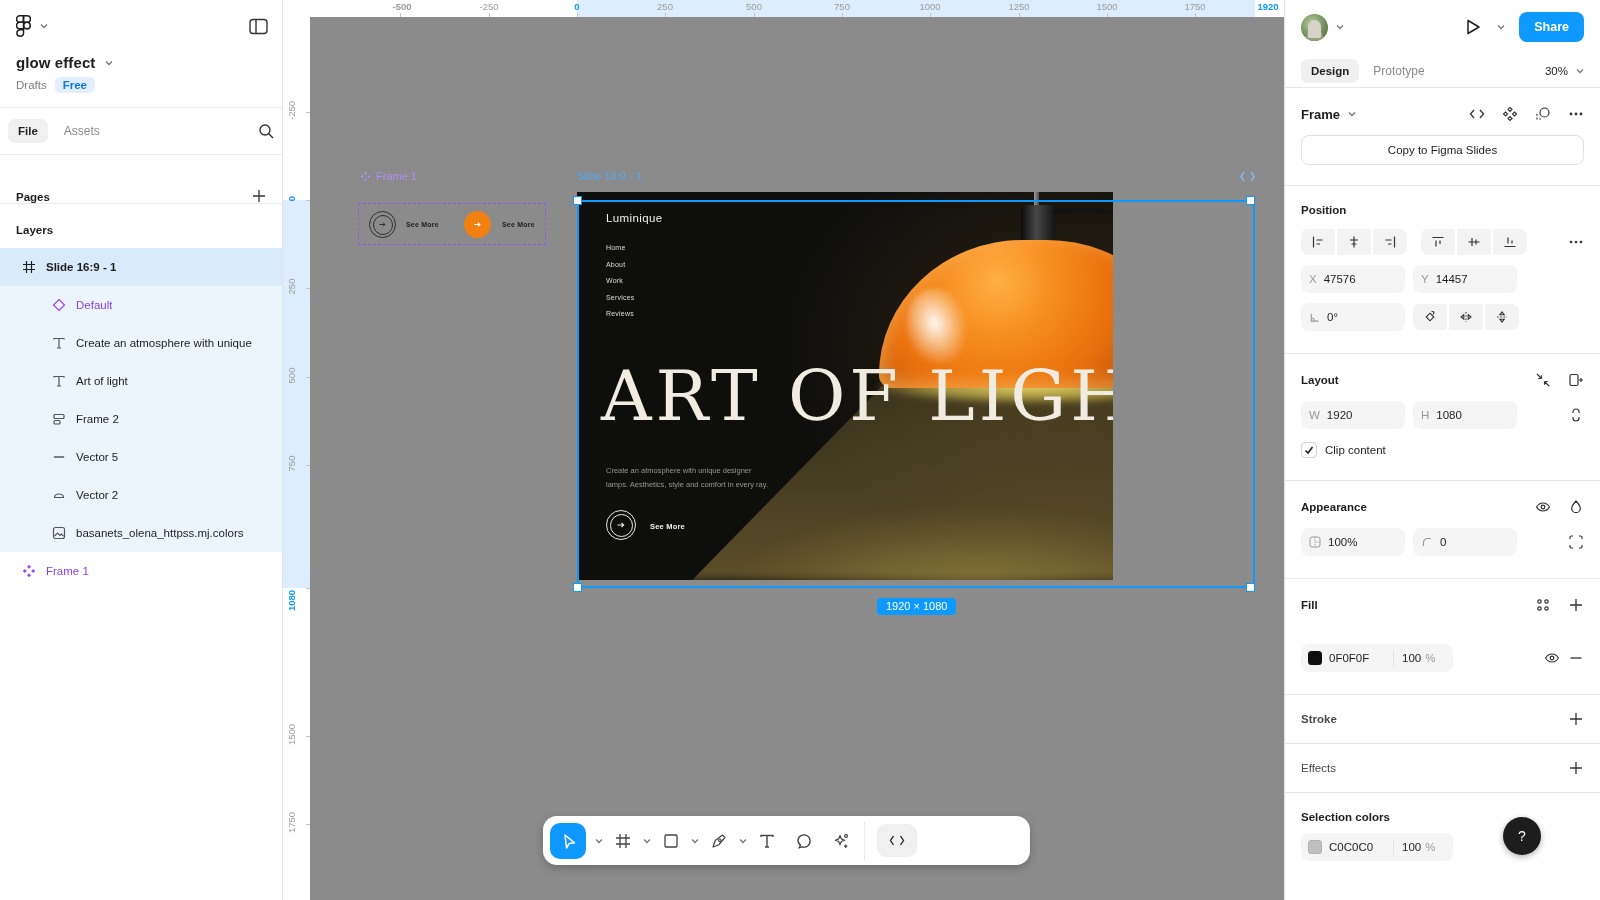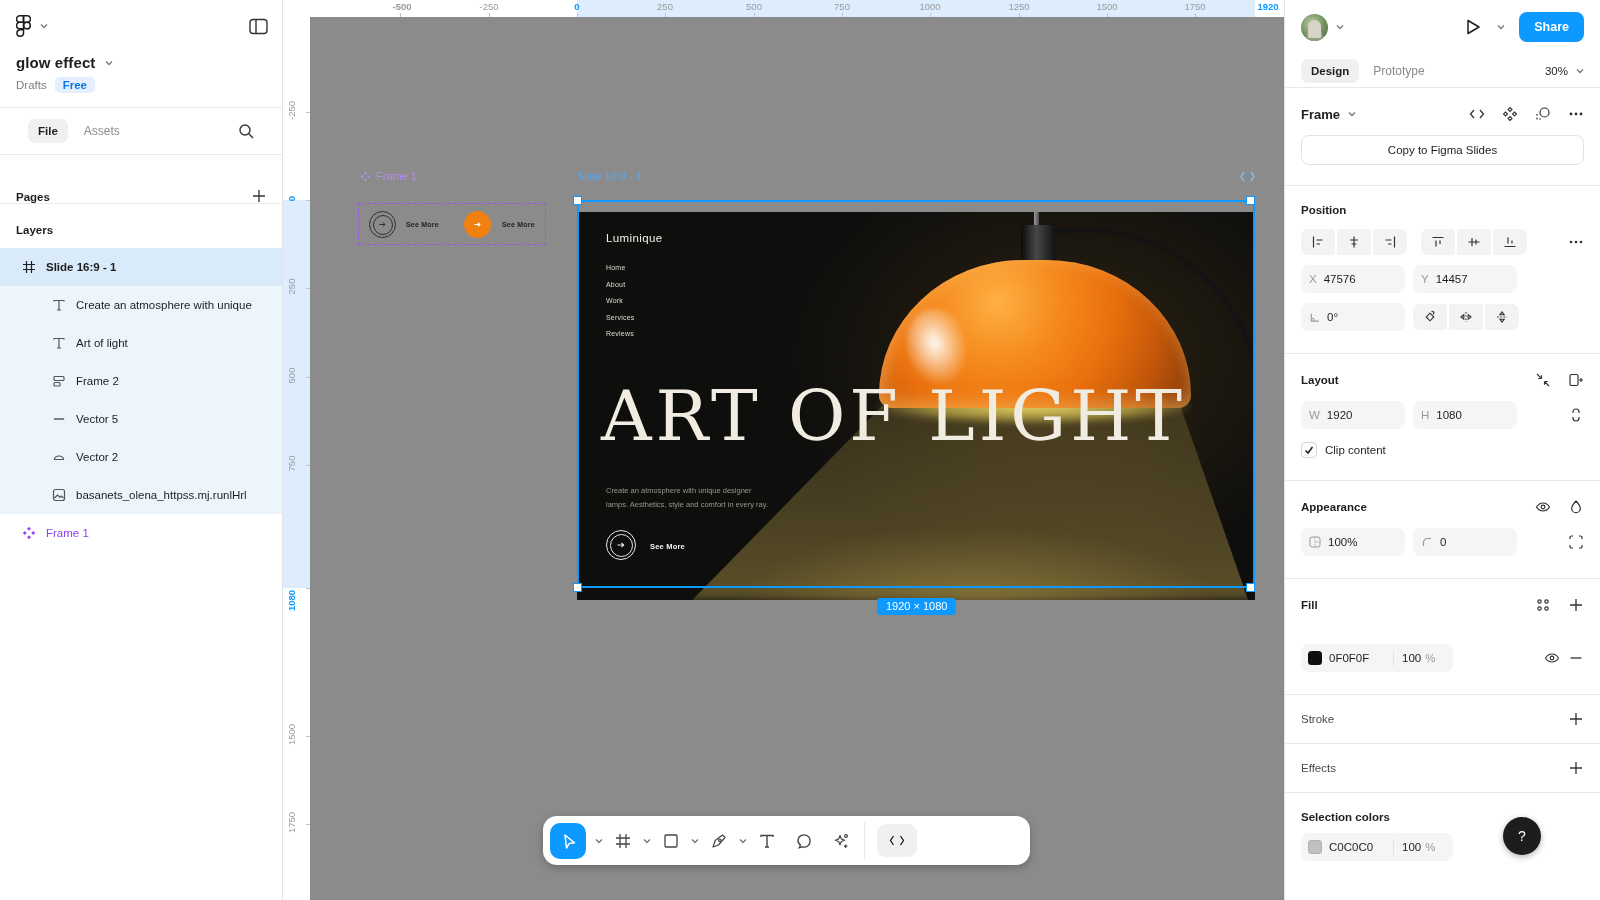--- a/index.html
+++ b/index.html
@@ -13,21 +13,21 @@
   .grow { flex:1; }
 
   
   #left { position:absolute; left:0; top:0; width:283px; height:900px; background:#fff;
     border-right:1px solid #e3e3e3; z-index:20; }
   #lrow1 { height:52px; display:flex; align-items:center; justify-content:space-between; padding:0 14px 0 16px; }
   #filename { font-size:15px; font-weight:700; letter-spacing:.1px; display:flex; align-items:center; gap:10px; padding:2px 16px 6px; }
   #locrow { display:flex; align-items:center; gap:8px; padding:0 16px 14px; font-size:11.5px; color:#7d7d7d; }
   .badge-free { background:#e3efff; color:#0d77e8; font-weight:600; padding:2px 8px; border-radius:5px; font-size:11.5px; }
   .divider { height:1px; background:#ececec; }
-  #tabsrow { height:46px; display:flex; align-items:center; gap:6px; padding:0 28px; }
+  #tabsrow { height:46px; display:flex; align-items:center; gap:6px; padding:0 8px; }
   .tab-pill { font-size:11.5px; font-weight:700; padding:6px 10px; border-radius:7px; background:#f0f0f0; }
   .tab-plain { font-size:12px; color:#8a8a8a; padding:6px 10px; }
   #pagesrow { height:48px; display:flex; align-items:flex-end; justify-content:space-between; padding:0 16px; }
   .sec-label { font-size:11.5px; font-weight:700; color:#1e1e1e; }
   #layershdr { padding:16px 16px 10px; }
   .layer-row { height:38px; display:flex; align-items:center; gap:10px; font-size:11.5px; padding-left:22px; }
   .layer-row .lname { white-space:nowrap; overflow:hidden; }
   .lr-sel { background:#d9eafb; font-weight:700; }
   .lr-child { background:#edf5fc; padding-left:52px; }
   .purple { color:#8a3ff0; }
@@ -53,21 +53,21 @@
   #frame1 { position:absolute; left:75px; top:203px; width:188px; height:42px;
     border:1px dashed rgba(151,71,255,.75); }
   .ring-btn { position:absolute; width:27px; height:27px; border:1.5px solid #2e2e2e; border-radius:50%;
     display:flex; align-items:center; justify-content:center; }
   .ring-btn::before { content:""; position:absolute; inset:2.5px; border:1px solid #2e2e2e; border-radius:50%; }
   .orange-btn { position:absolute; width:27px; height:27px; border-radius:50%; background:#f28011;
     display:flex; align-items:center; justify-content:center; }
   .cta-label { position:absolute; font-size:7px; font-weight:700; color:#1f1f1f; letter-spacing:.2px; }
 
   
-  #slide { position:absolute; left:294px; top:212px; width:678px; height:388px; background:#0e0e0d;
+  #slide { position:absolute; left:294px; top:192px; width:536px; height:388px; background:#0e0e0d;
     overflow:hidden; }
   #slide-sel { position:absolute; left:294px; top:200px; width:678px; height:388px;
     border:2px solid #0d99ff; pointer-events:none; z-index:6; }
   .handle { position:absolute; width:9px; height:9px; background:#fff; border:1.5px solid #0d99ff; z-index:7; }
   #size-badge { position:absolute; left:594px; top:598px; background:#0d99ff; color:#fff; font-size:11px;
     padding:2px 9px 3px; border-radius:4px; z-index:7; }
 
   
   .wallglow { position:absolute; left:180px; top:-40px; width:560px; height:420px;
     background:radial-gradient(ellipse at 55% 45%, rgba(95,70,25,.38), rgba(0,0,0,0) 65%); }
@@ -212,20 +212,26 @@
   </div>
   <div class="divider"></div>
   <div id="layershdr"><span class="sec-label">Layers</span></div>
 
   <div class="layer-row lr-sel">
     <svg class="ic14" style="color:#1e1e1e" viewBox="0 0 14 14" fill="none" stroke="currentColor" stroke-width="1.2">
         <path d="M4.5 1v12M9.5 1v12M1 4.5h12M1 9.5h12"></path>
       </svg>
     <span class="lname">Slide 16:9 - 1</span>
   </div>
+  <div class="layer-row lr-child purple">
+    <svg class="ic14" viewBox="0 0 14 14" fill="none" stroke="currentColor" stroke-width="1.2">
+        <path d="M7 1.5L12.5 7 7 12.5 1.5 7z"></path>
+      </svg>
+    <span class="lname">Default</span>
+  </div>
   <div class="layer-row lr-child">
     <svg class="ic14" viewBox="0 0 14 14" fill="none" stroke="currentColor" stroke-width="1.2">
         <path d="M2 3.5V2.5h10v1M7 2.5V12M5 12h4"></path>
       </svg>
     <span class="lname">Create an atmosphere with unique</span>
   </div>
   <div class="layer-row lr-child">
     <svg class="ic14" viewBox="0 0 14 14" fill="none" stroke="currentColor" stroke-width="1.2">
         <path d="M2 3.5V2.5h10v1M7 2.5V12M5 12h4"></path>
       </svg>
@@ -248,21 +254,21 @@
     <svg class="ic14" viewBox="0 0 14 14" fill="none" stroke="currentColor" stroke-width="1.2">
         <path d="M2.5 9.5a4.5 3.5 0 0 1 9 0z"></path>
       </svg>
     <span class="lname">Vector 2</span>
   </div>
   <div class="layer-row lr-child">
     <svg class="ic14" viewBox="0 0 14 14" fill="none" stroke="currentColor" stroke-width="1.2">
         <rect x="1.5" y="1.5" width="11" height="11" rx="2"></rect>
         <path d="M2.5 10l3-3 2.5 2.5 1.5-1.5 2 2"></path>
       </svg>
-    <span class="lname">basanets_olena_httpss.mj.runlHrl</span>
+    <span class="lname">basanets_olena_httpss.mj.colors</span>
   </div>
   <div class="layer-row purple">
     <svg class="ic14" viewBox="0 0 14 14" fill="currentColor">
         <path d="M7 .8L9 2.8 7 4.8 5 2.8zM2.8 5L4.8 7 2.8 9 .8 7zM11.2 5l2 2-2 2-2-2zM7 9.2l2 2-2 2-2-2z"></path>
       </svg>
     <span class="lname">Frame 1</span>
   </div>
 </aside>
 
 <main id="canvas">
@@ -686,21 +692,21 @@
           <path d="M1.5 8S4 4 8 4s6.5 4 6.5 4S12 12 8 12 1.5 8 1.5 8z"></path>
           <circle cx="8" cy="8" r="1.8"></circle>
         </svg>
       <svg class="ic" viewBox="0 0 16 16" stroke="#333" stroke-width="1.3">
           <path d="M2.5 8h11"></path>
         </svg>
     </div>
   </div>
 
   <div class="rsec" style="padding-top:16px;padding-bottom:16px;">
-    <div class="rsec-hdr" style="font-weight:400;color:#4a4a4a;">
+    <div class="rsec-hdr" style="font-weight:700;color:#4a4a4a;">
       <span>Stroke</span>
       <span class="hdr-icons">
         <svg class="ic" viewBox="0 0 16 16" stroke="#333" stroke-width="1.3">
             <path d="M8 2v12M2 8h12"></path>
           </svg>
       </span>
     </div>
   </div>
 
   <div class="rsec" style="padding-top:16px;padding-bottom:16px;">

